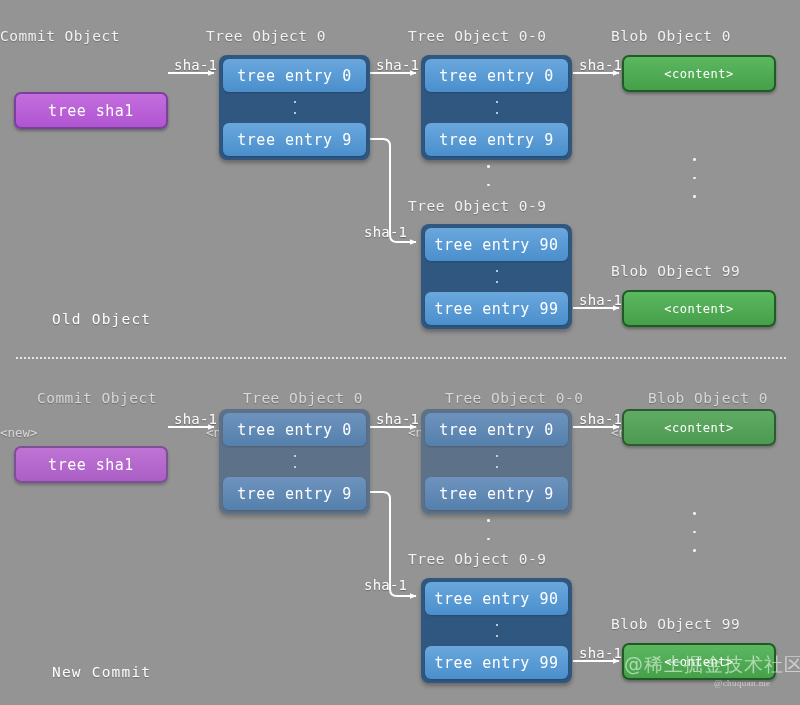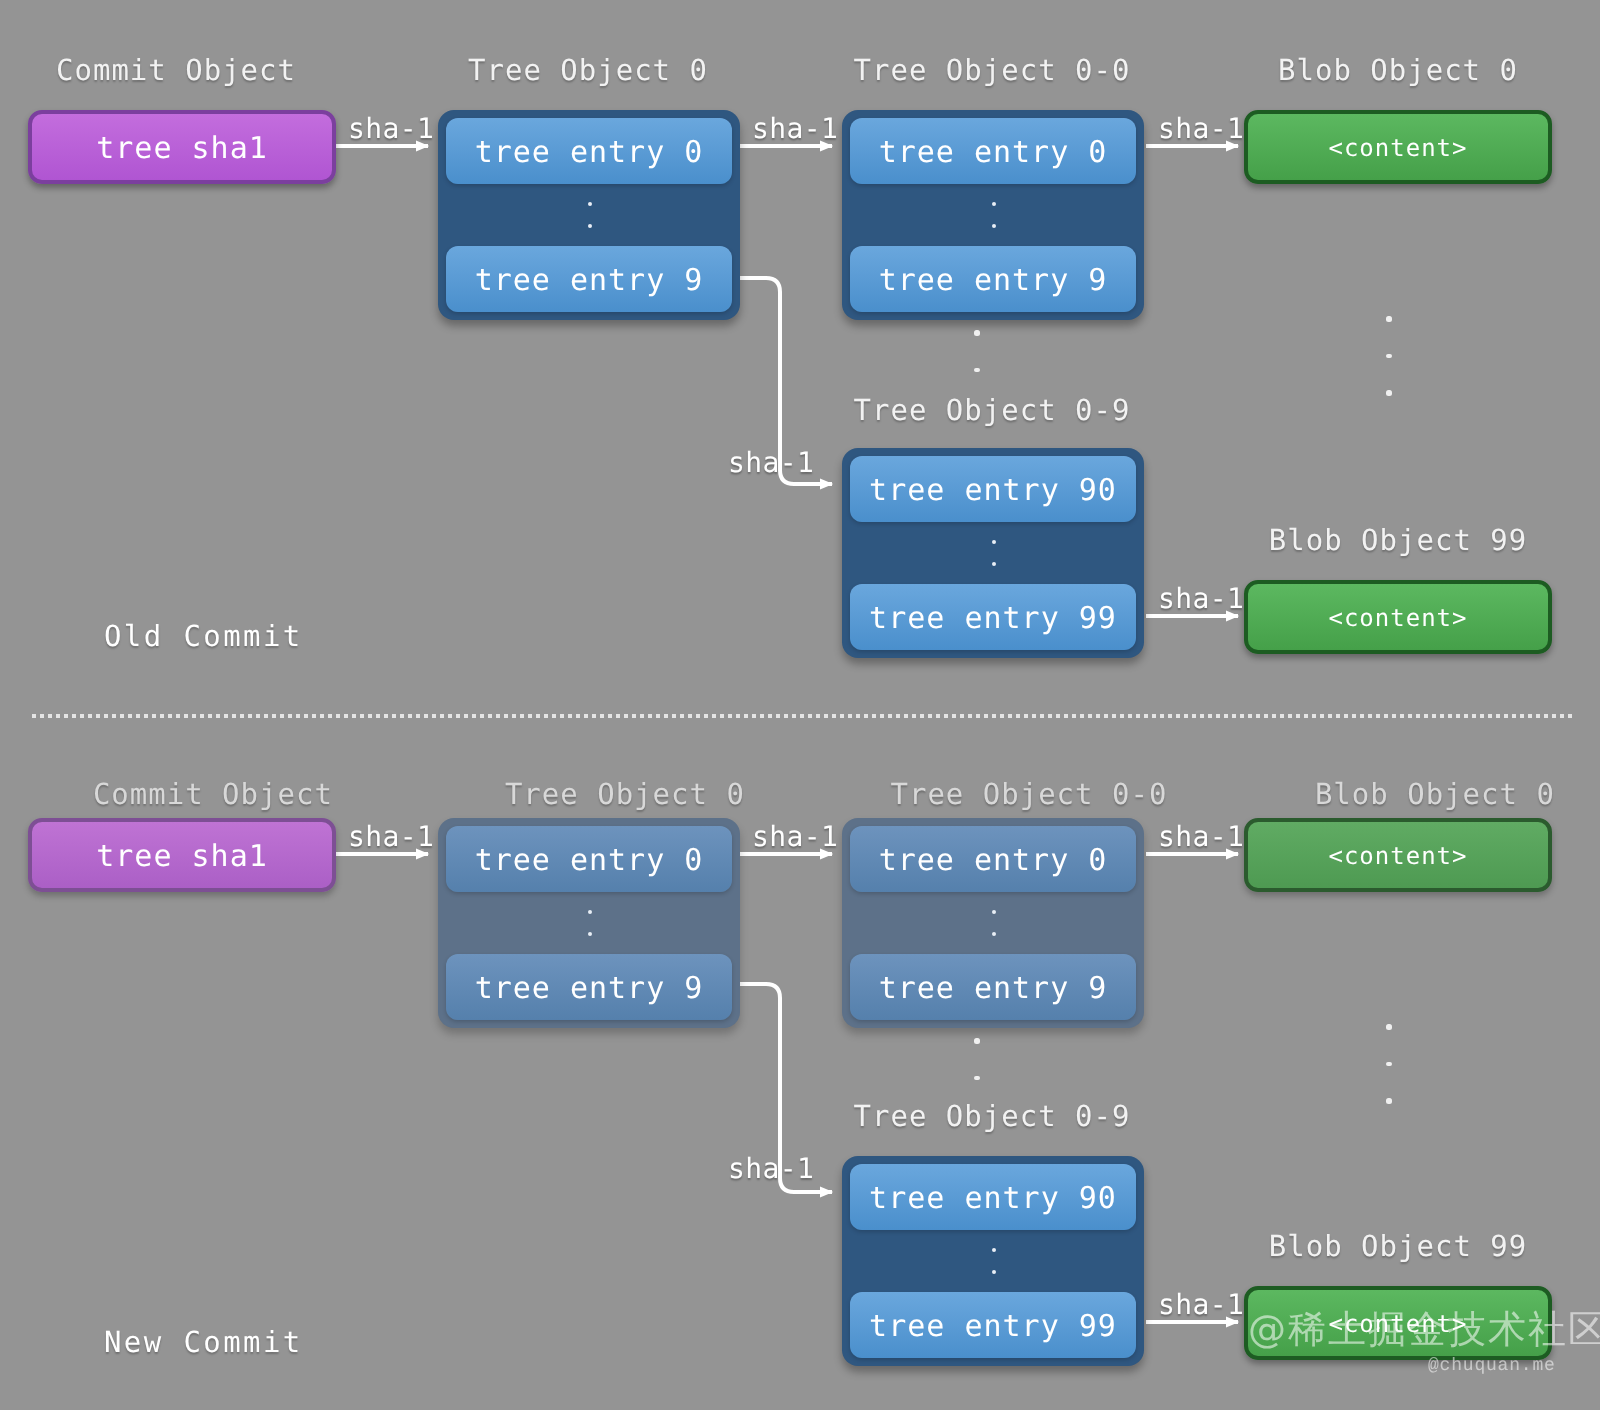--- a/index.html
+++ b/index.html
@@ -13,21 +13,21 @@
   #stage{position:absolute;left:0;top:0;width:800px;height:705px;}
 
   
   .abs{position:absolute;}
 
   
   .caption{
     color:#f2f2f2;
     font-size:14.5px;
     letter-spacing:0.5px;
-    text-align:center;
+    text-align:left;
     white-space:pre;
     line-height:17px;
     text-shadow:0 1px 1px rgba(0,0,0,.25);
   }
   .caption .sub{display:block;font-size:12.5px;letter-spacing:0px;}
   .caption.dim{color:#d8d8d8;}
 
   
   .section-label{
     color:#ffffff;
@@ -40,20 +40,21 @@
   
   .commit-box{
     box-sizing:border-box;
     border-radius:7px;
     border:2px solid #7b3f9e;
     background:linear-gradient(180deg,#c36ddd 0%,#b055d2 100%);
     display:flex;align-items:center;justify-content:center;
     color:#ffffff;font-size:15px;letter-spacing:0.5px;
     box-shadow:0 2px 3px rgba(0,0,0,.32);
     white-space:pre;
+    margin-top:37px;
   }
   .commit-box.faded{
     border-color:#7d4f94;
     background:linear-gradient(180deg,#bf73d4 0%,#ab5fc6 100%);
     box-shadow:0 2px 3px rgba(0,0,0,.25);
   }
 
   
   .tree-box{
     box-sizing:border-box;
@@ -131,21 +132,21 @@
   }
 
   
   .wm-main{
     position:absolute;color:rgba(255,255,255,.55);
     font-family:"DejaVu Sans","Liberation Sans",sans-serif;
     font-size:19px;letter-spacing:1px;white-space:pre;
   }
   .wm-sub{
     position:absolute;color:rgba(255,255,255,.55);
-    font-family:Liberation Mono, monospace;
+    font-family:Liberation Serif, serif;
     font-size:9px;letter-spacing:.4px;white-space:pre;
   }
 </style>
 </head>
 <body>
 
 <div id="stage">
 
   <svg class="wire">
     <defs>
@@ -219,21 +220,21 @@
       <i></i>
       <i></i>
     </div>
 
   <div class="edge-label" style="left:174px;top:57px;">sha-1</div>
   <div class="edge-label" style="left:376px;top:57px;">sha-1</div>
   <div class="edge-label" style="left:579px;top:57px;">sha-1</div>
   <div class="edge-label" style="left:364px;top:224px;">sha-1</div>
   <div class="edge-label" style="left:579px;top:292px;">sha-1</div>
 
-  <div class="section-label abs" style="left:52px;top:311px;">Old Commit</div>
+  <div class="section-label abs" style="left:52px;top:311px;">Old Object</div>
 
   <div class="separator" style="left:16px;top:357px;width:770px;"></div>
 
   <div class="caption dim abs" style="left:0px;top:373px;width:176px;">
     <span>Commit Object</span>
     <span class="sub">&lt;new&gt;</span>
   </div>
   <div class="caption dim abs" style="left:206px;top:373px;width:176px;">
     <span>Tree Object 0</span>
     <span class="sub">&lt;new&gt;</span>

